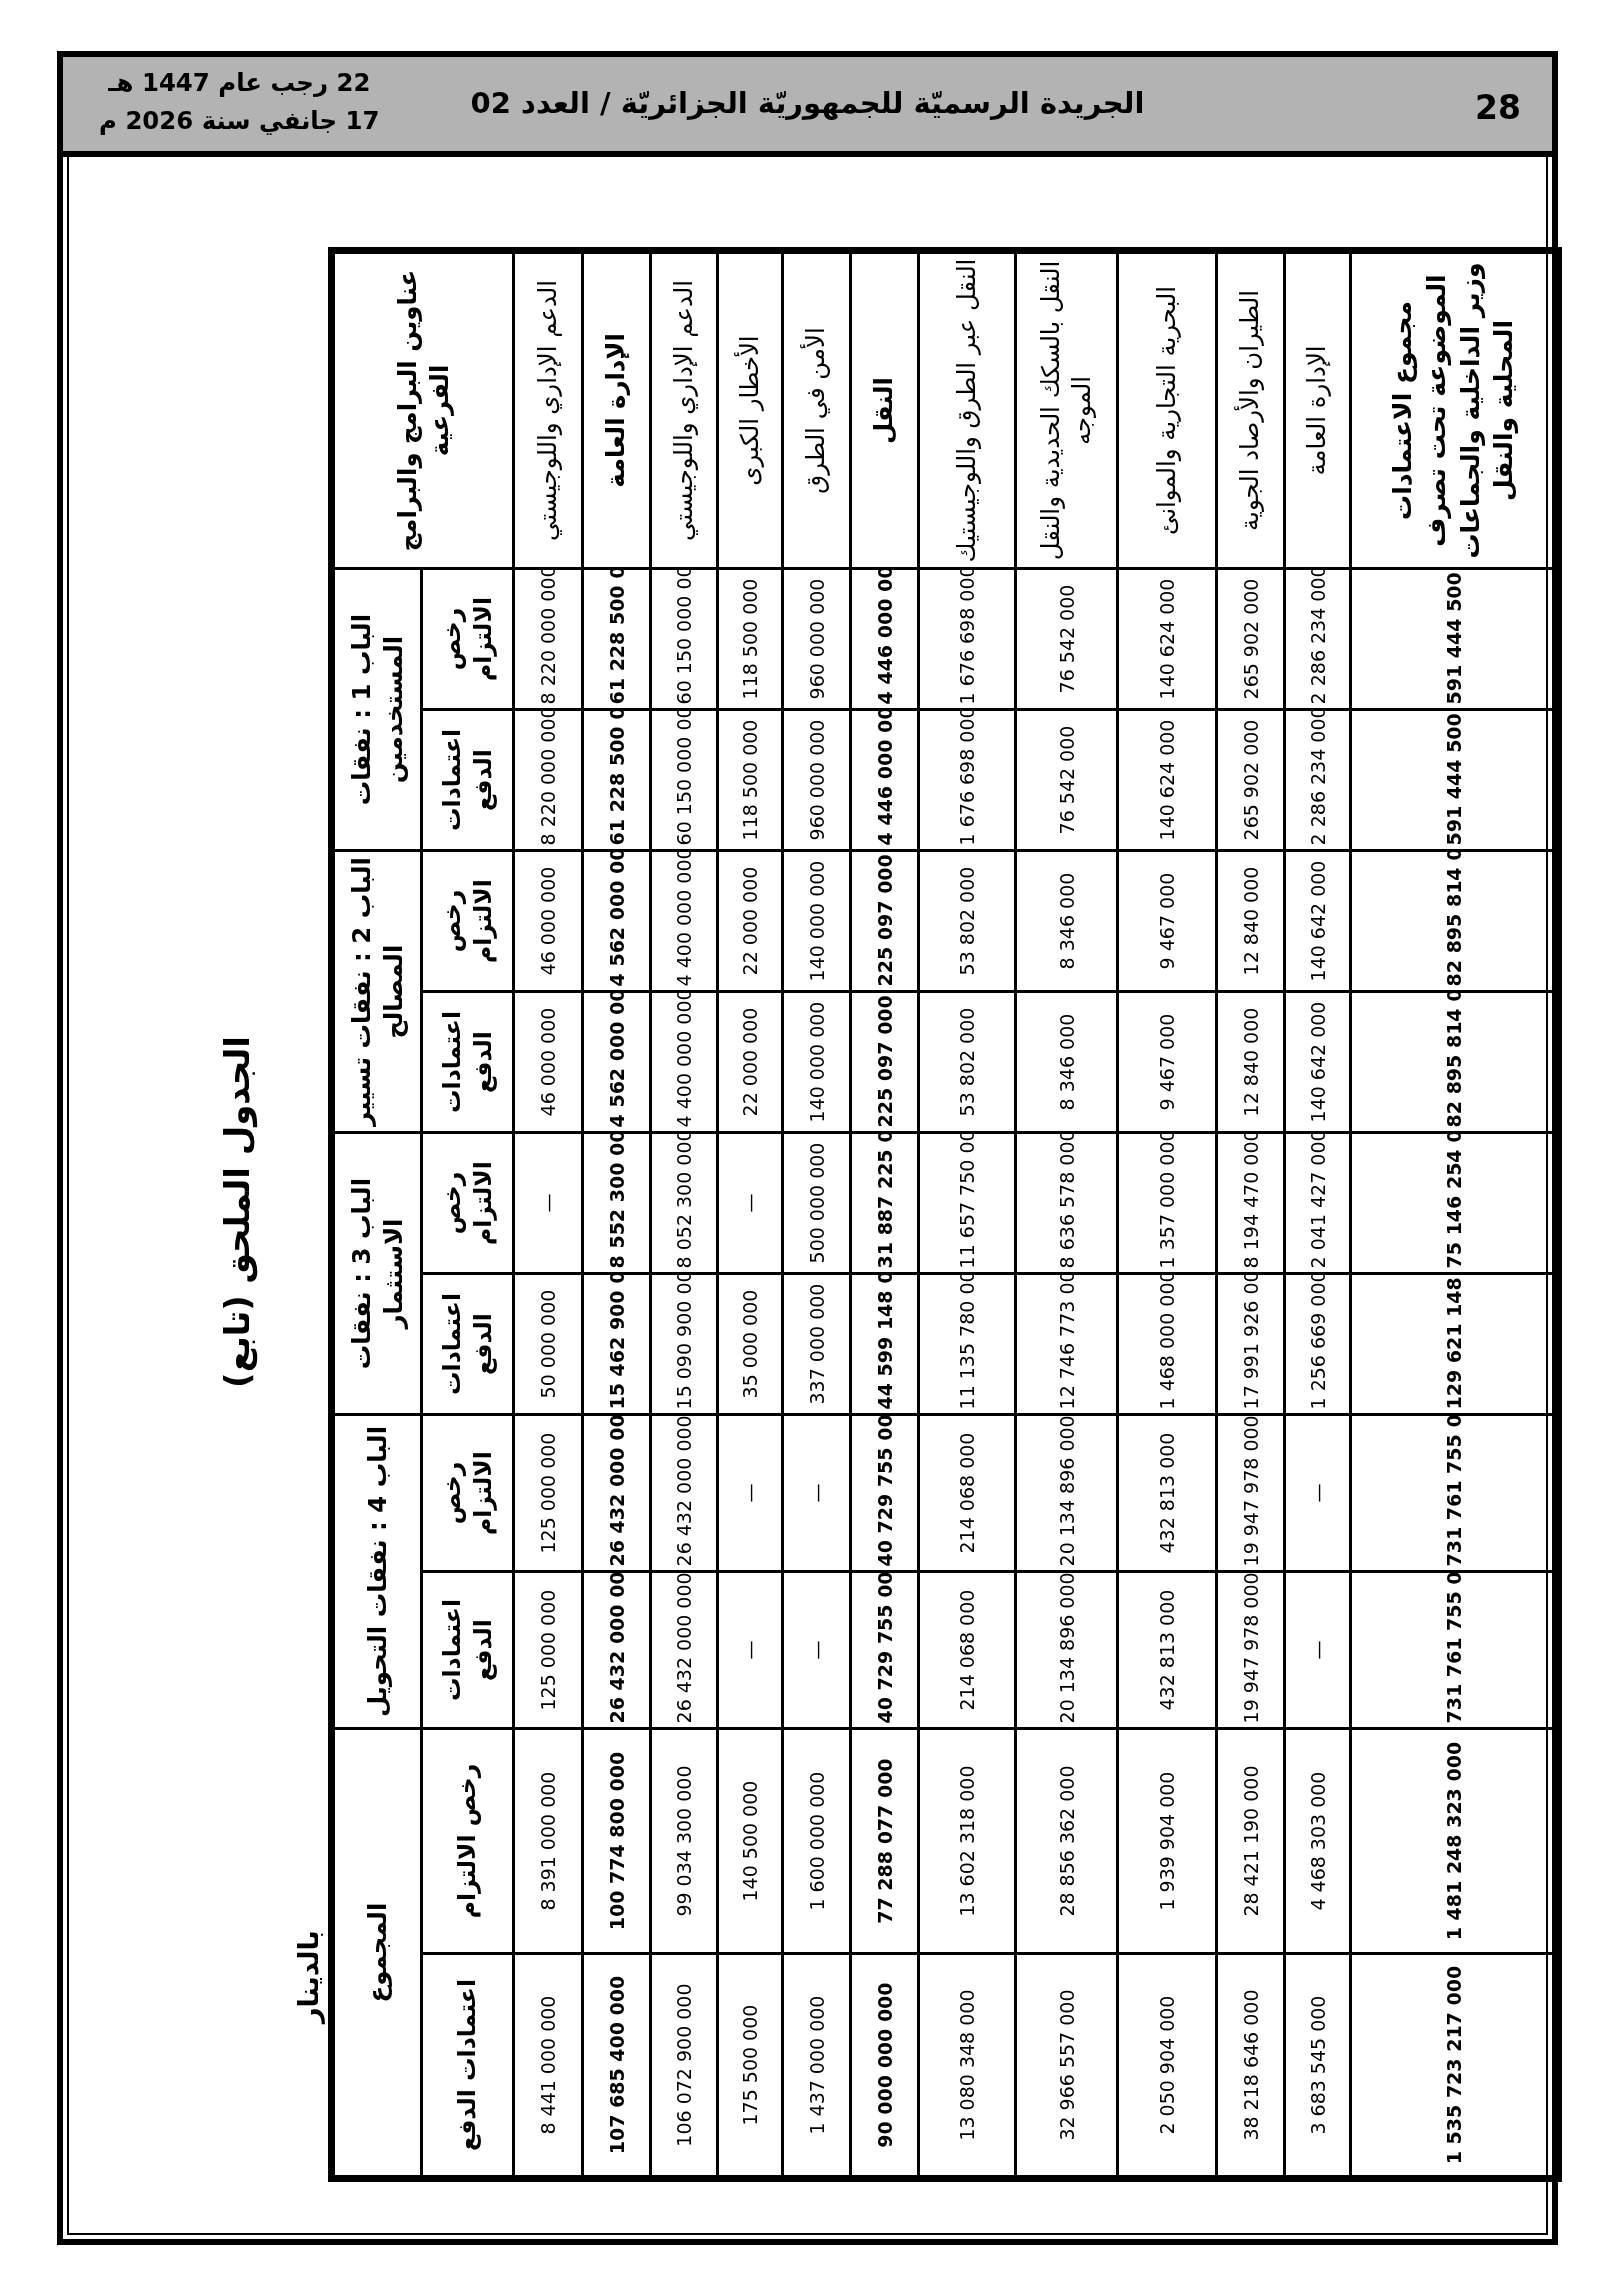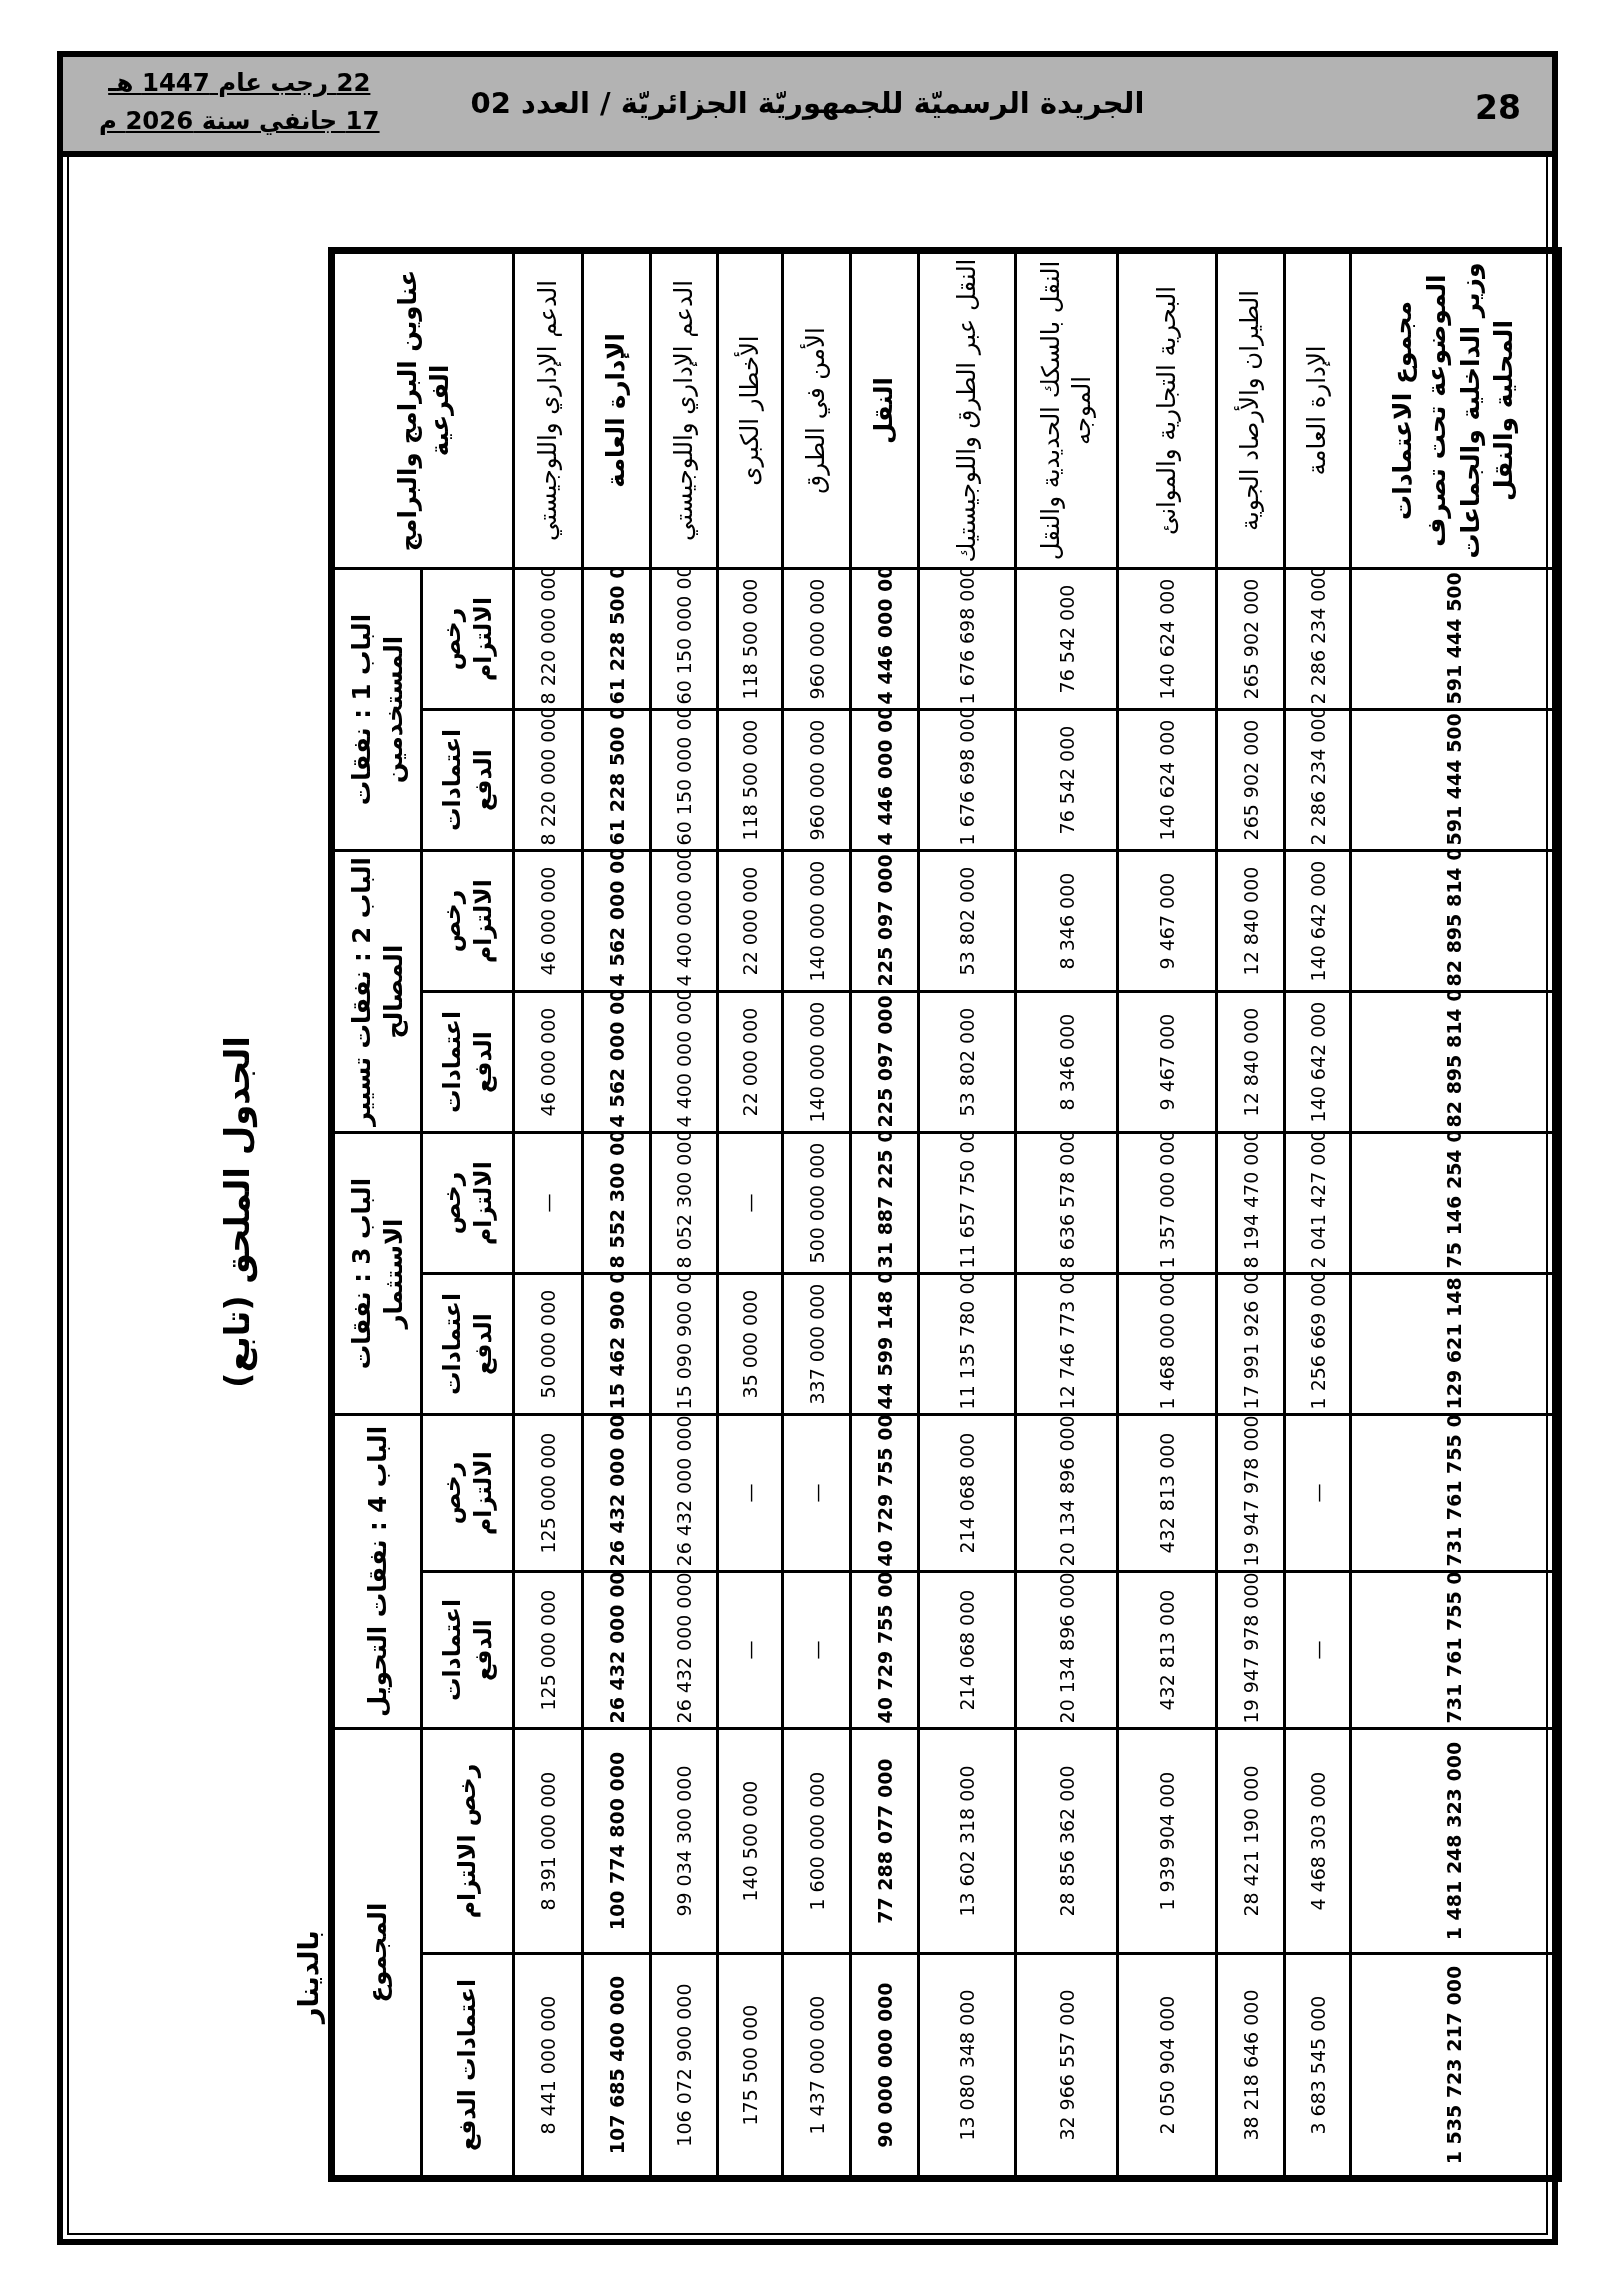--- a/index.html
+++ b/index.html
@@ -10,21 +10,21 @@
   .frame{position:absolute;left:57px;top:51px;width:1489px;height:2182px;border:6.3px solid #000;}
   .frame::after{content:"";position:absolute;inset:3.6px;border:2.7px solid #000;pointer-events:none;}
 
   
   .masthead{position:absolute;left:0;top:0;right:0;height:94px;background:#b3b3b3;
             border-bottom:6.3px solid #000;z-index:2;}
   .masthead .pageno{position:absolute;right:31px;top:31px;font-size:33px;font-weight:bold;}
   .masthead .gz-title{position:absolute;left:0;right:0;top:29px;text-align:center;
             font-size:29px;font-weight:bold;direction:rtl;}
   .masthead .dates{position:absolute;left:36px;top:7.2px;direction:rtl;text-align:center;
-            font-size:24.4px;font-weight:bold;line-height:1.55;text-decoration:underline;}
+            font-size:24.4px;font-weight:bold;line-height:1.55;}
 
   
   .rot{position:absolute;left:129px;top:2120px;width:1930px;transform:rotate(-90deg);
        transform-origin:0 0;direction:rtl;}
   .cap-area{position:relative;height:136px;}
   .cap{position:absolute;left:0;right:0;top:25px;text-align:center;
        font-size:34px;font-weight:bold;}
   .unit{position:absolute;left:154px;bottom:3.6px;font-size:27px;font-weight:bold;}
 
   table.budget{width:1930px;border-collapse:collapse;table-layout:fixed;

